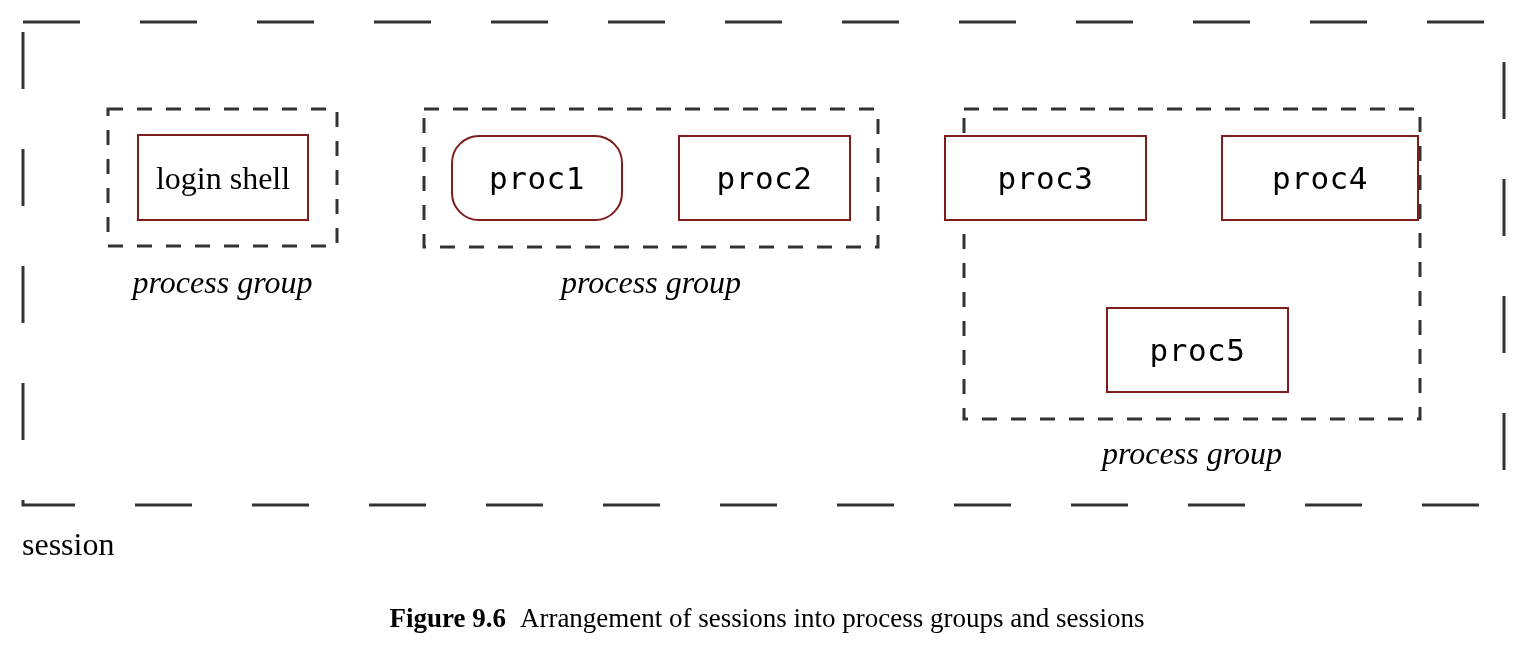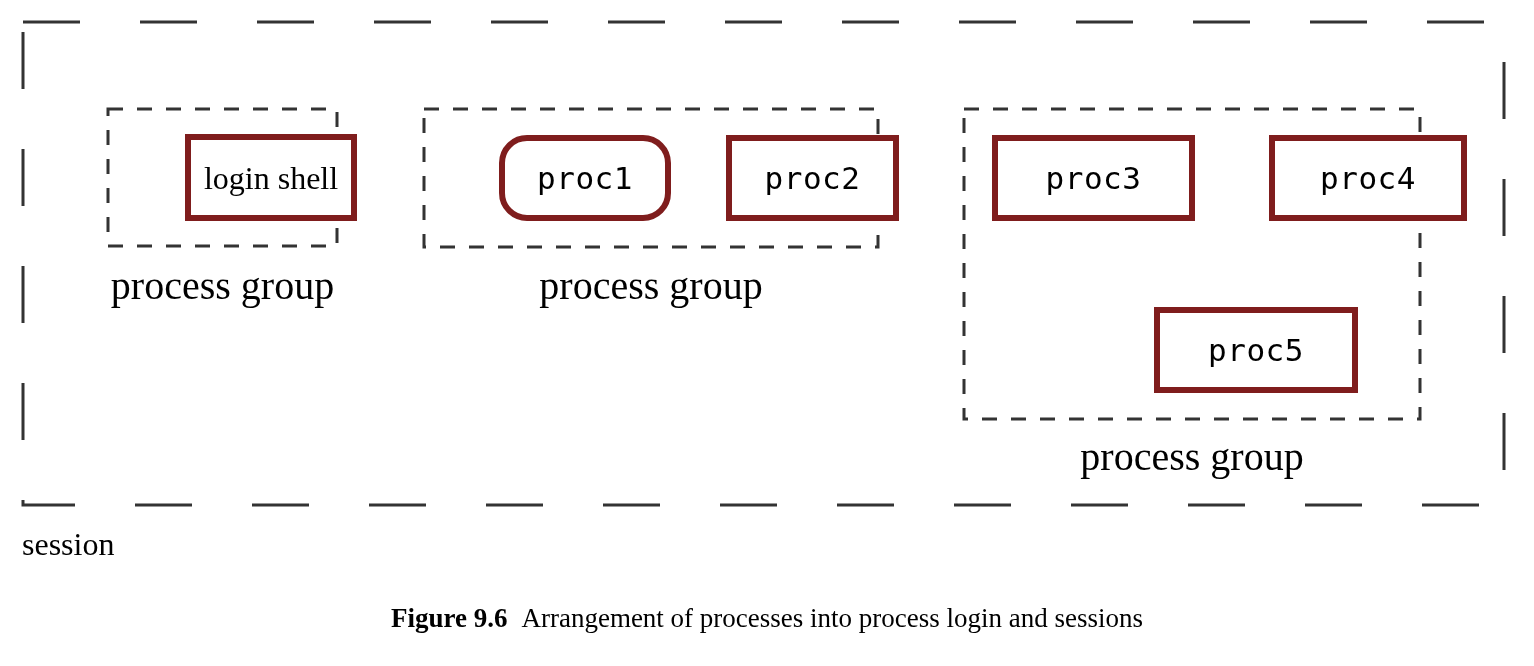--- a/index.html
+++ b/index.html
@@ -55,26 +55,25 @@
   }
 
   .pgroup-1 { left: 107px; top: 108px; width: 231px; height: 139px; }
   .pgroup-2 { left: 423px; top: 108px; width: 456px; height: 140px; }
   .pgroup-3 { left: 963px; top: 108px; width: 458px; height: 312px; }
 
   
   .proc-box {
     position: absolute;
     box-sizing: border-box;
-    border: 6px solid #7f1d1d;
+    border: 2px solid #7f1d1d;
     background: #ffffff;
     display: flex;
     align-items: center;
     justify-content: center;
-    margin-left: 48px;
   }
   .proc-label-mono {
     font-family: "DejaVu Sans Mono", "Liberation Mono", monospace;
     font-size: 31px;
     letter-spacing: 0.5px;
     line-height: 1;
     color: #000000;
     white-space: nowrap;
   }
   .proc-label-serif {
@@ -83,31 +82,32 @@
     line-height: 1;
     color: #000000;
     white-space: nowrap;
   }
 
   .box-login  { left: 137px;  top: 134px; width: 172px; height: 87px; }
   .box-proc1  { left: 451px;  top: 135px; width: 172px; height: 86px; border-radius: 28px; }
   .box-proc2  { left: 678px;  top: 135px; width: 173px; height: 86px; }
   .box-proc3  { left: 944px;  top: 135px; width: 203px; height: 86px; }
   .box-proc4  { left: 1221px; top: 135px; width: 198px; height: 86px; }
-  .box-proc5  { left: 1106px; top: 307px; width: 204px; height: 86px; }
+  .box-proc5  { left: 1106px; top: 307px; width: 183px; height: 86px; }
 
   
   .group-caption {
     position: absolute;
     text-align: center;
     font-family: "Liberation Serif", "DejaVu Serif", serif;
-    font-size: 40px;
-    line-height: 1;
-    color: #000000;
-    white-space: nowrap;
+    font-size: 32px;
+    line-height: 1;
+    color: #000000;
+    white-space: nowrap;
+    font-style: italic;
   }
   .cap-g1 { left: 107px;  top: 266px; width: 231px; }
   .cap-g2 { left: 423px;  top: 266px; width: 456px; }
   .cap-g3 { left: 963px;  top: 437px; width: 458px; }
 
   .session-caption {
     position: absolute;
     left: 22px;
     top: 528px;
     width: 1483px;
@@ -191,16 +191,16 @@
     <span class="proc-label-mono">proc5</span>
   </div>
 
   <div class="group-caption cap-g1">process group</div>
   <div class="group-caption cap-g2">process group</div>
   <div class="group-caption cap-g3">process group</div>
 
   <div class="session-caption">session</div>
 
   <div class="figure-caption">
-    <span class="fig-num">Figure 9.6</span><span class="fig-gap"></span><span>Arrangement of processes into process login and sessions</span>
+    <span class="fig-num">Figure 9.6</span><span class="fig-gap"></span><span>Arrangement of sessions into process groups and sessions</span>
   </div>
 
 </div>
 
 </body></html>

